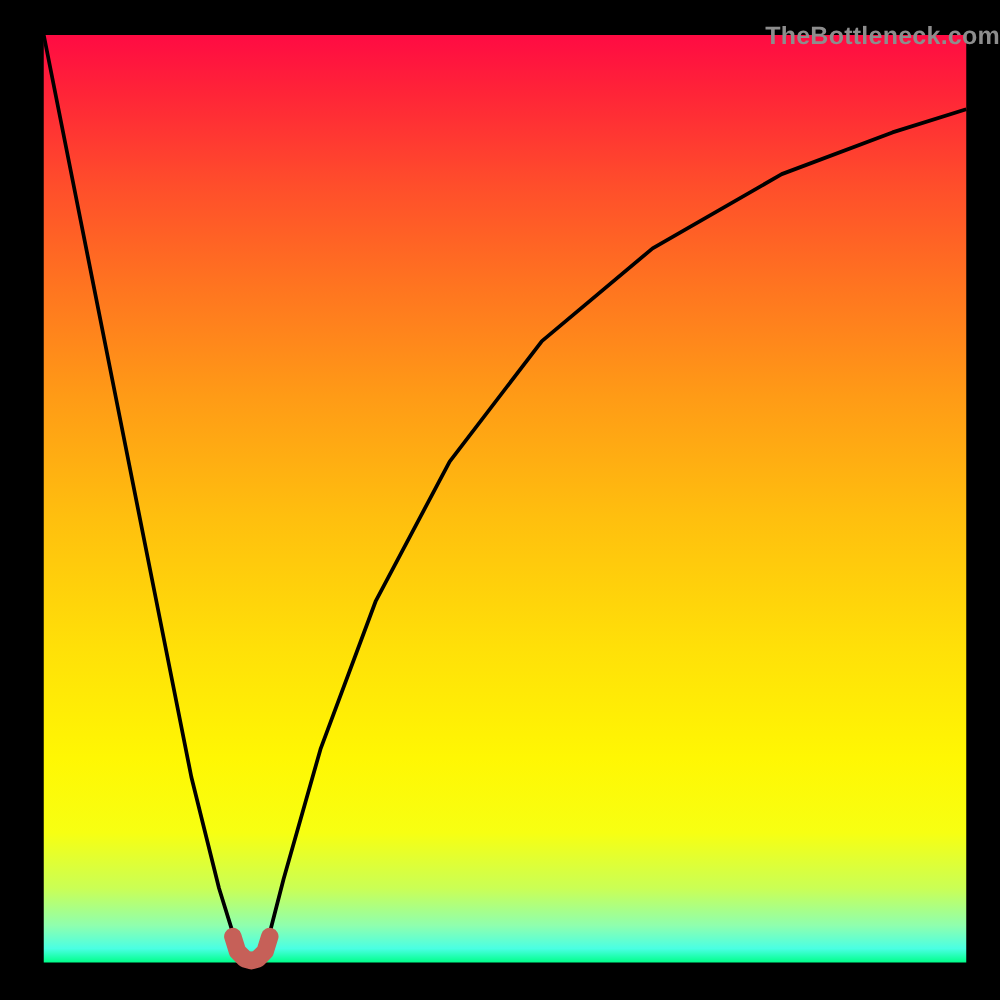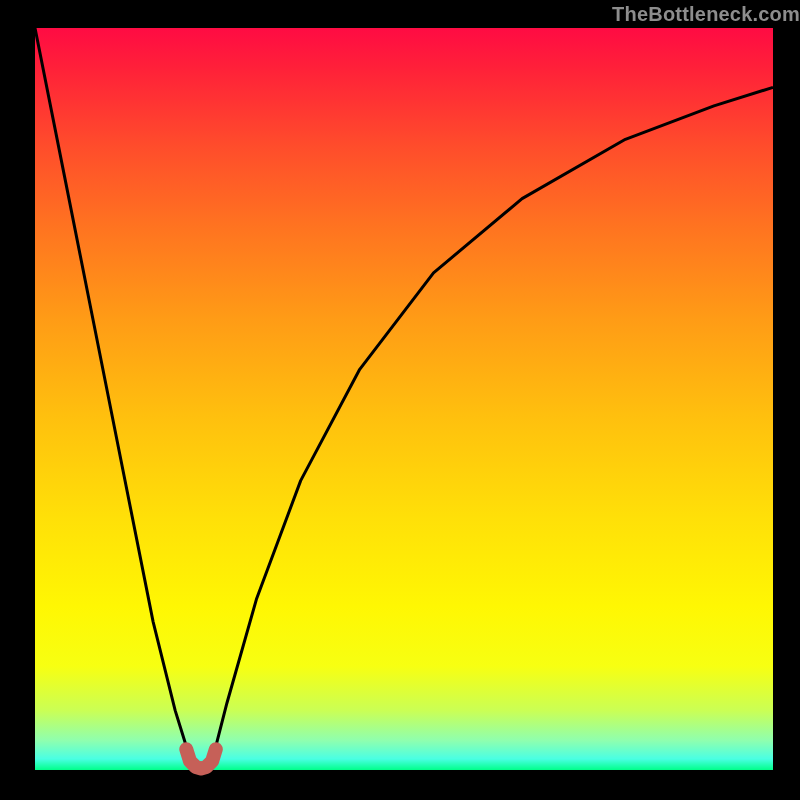--- a/index.html
+++ b/index.html
@@ -48,18 +48,18 @@
     top: 0;
     left: 0;
     pointer-events: none;
   }
 </style>
 </head>
 <body>
 
 <div class="frame">
   <div class="plot" id="plot" style="left: 35px; top: 28px; width: 738px; height: 742px;"></div>
-  <div class="watermark" id="wm" style="right: 0px; top: 3px; font-size: 20px;">TheBottleneck.com</div>
+  <div class="watermark" id="wm" style="right: 0px; top: 18px; font-size: 20px;">TheBottleneck.com</div>
   <svg class="curve" id="curve" width="800" height="800">
       <polyline points="35.00,28.00 64.52,176.40 94.04,324.80 123.56,473.20 153.08,621.60 175.22,710.64 186.29,746.26 194.41,764.06 201.05,768.52 207.69,764.06 215.81,746.26 226.88,703.22 256.40,599.34 300.68,480.62 359.72,369.32 433.52,272.86 522.08,198.66 625.40,139.30 713.96,105.91 773.00,87.36" fill="none" stroke="#000000" stroke-width="3" stroke-linejoin="round"></polyline>
       <polyline points="186.29,749.22 189.98,761.10 195.88,767.03 201.05,768.52 206.22,767.03 212.12,761.10 215.81,749.22" fill="none" stroke="#c66058" stroke-width="14" stroke-linejoin="round" stroke-linecap="round"></polyline>
     </svg>
 </div>
 
 </body></html>

